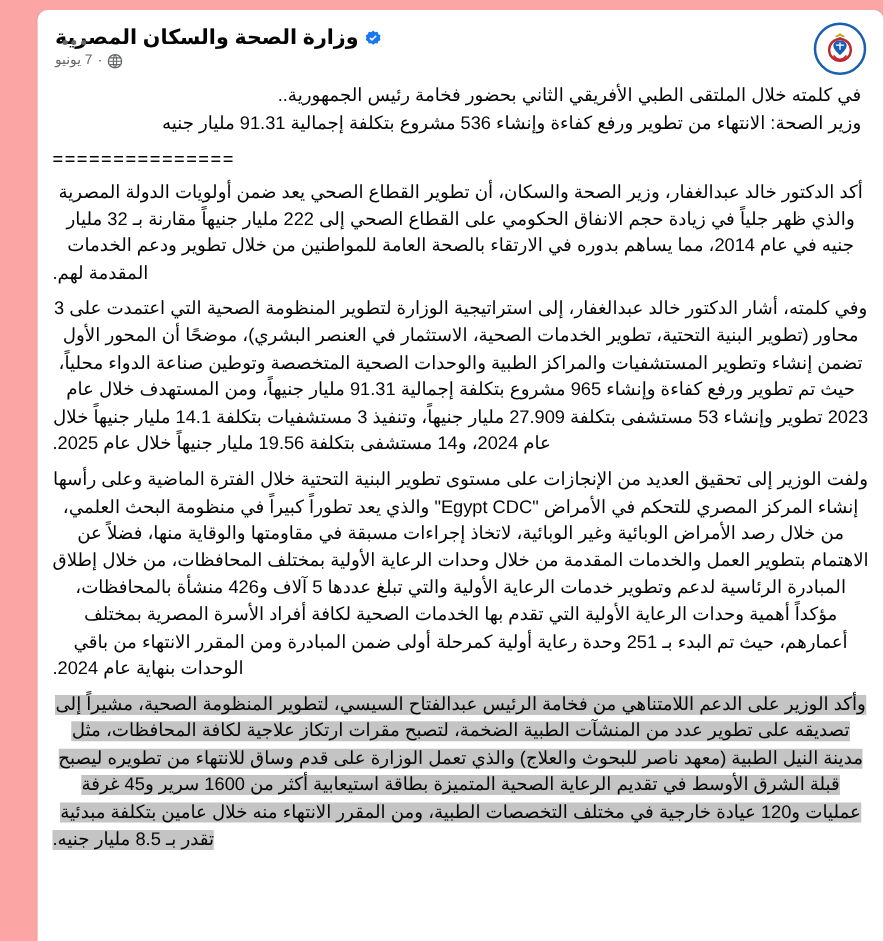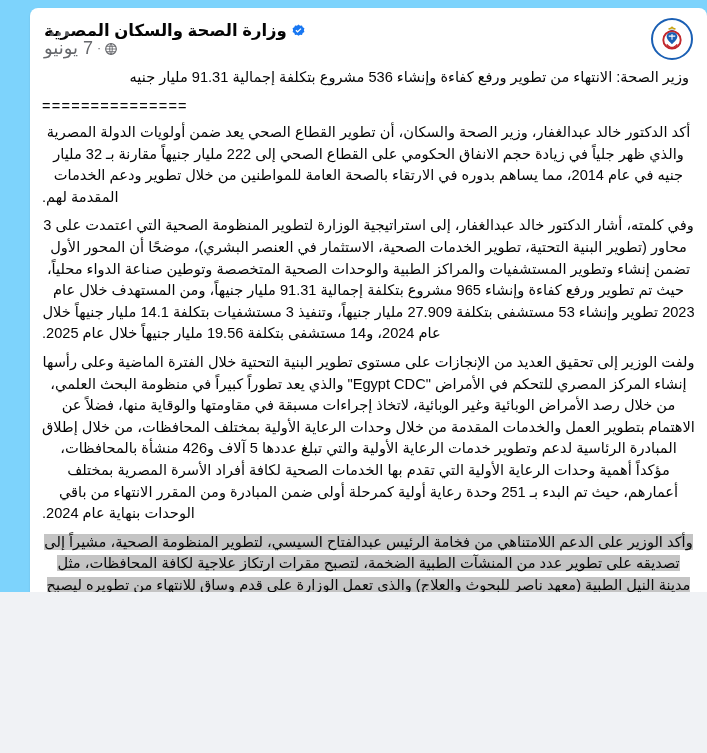--- a/index.html
+++ b/index.html
@@ -4,23 +4,23 @@
 <style>
   html, body {
     margin: 0;
     padding: 0;
     background: #f0f2f5;
     font-family: "Liberation Sans", "DejaVu Sans", sans-serif;
   }
   #screen {
     position: relative;
     width: 707px;
-    height: 592px;
+    height: 753px;
     overflow: hidden;
-    background: #7dd3fc;
+    background: #fca5a5;
   }
   .card {
     position: absolute;
     left: 30px;
     top: 8px;
     width: 677px;
     min-height: 760px;
     background: #ffffff;
     border-top-left-radius: 8px;
     border-top-right-radius: 8px;
@@ -78,21 +78,21 @@
   }
   .verified svg { display: block; }
   .meta-row {
     display: flex;
     flex-direction: row-reverse;
     align-items: center;
     gap: 4px;
     margin-top: 1px;
   }
   .meta-date {
-    font-size: 18px;
+    font-size: 11px;
     color: #65676b;
     line-height: 15px;
   }
   .meta-dot {
     font-size: 12.5px;
     color: #65676b;
     line-height: 15px;
   }
   .globe-icon { width: 12px; height: 12px; display:block; }
   .globe-icon svg { display:block; }
@@ -205,20 +205,21 @@
       <div class="menu-dots">
         <span></span>
         <span></span>
         <span></span>
       </div>
     </div>
 
     <div class="post-body">
 
       <div class="lead-block">
+        <span class="ln">في كلمته خلال الملتقى الطبي الأفريقي الثاني بحضور فخامة رئيس الجمهورية..</span>
         <span class="ln">وزير الصحة: الانتهاء من تطوير ورفع كفاءة وإنشاء 536 مشروع بتكلفة إجمالية 91.31 مليار جنيه</span>
       </div>
 
       <div class="sep">===============</div>
 
       <p class="para">أكد الدكتور خالد عبدالغفار، وزير الصحة والسكان، أن تطوير القطاع الصحي يعد ضمن أولويات الدولة المصرية والذي ظهر جلياً في زيادة حجم الانفاق الحكومي على القطاع الصحي إلى 222 مليار جنيهاً مقارنة بـ 32 مليار جنيه في عام 2014، مما يساهم بدوره في الارتقاء بالصحة العامة للمواطنين من خلال تطوير ودعم الخدمات المقدمة لهم.</p>
       <p class="para">وفي كلمته، أشار الدكتور خالد عبدالغفار، إلى استراتيجية الوزارة لتطوير المنظومة الصحية التي اعتمدت على 3 محاور (تطوير البنية التحتية، تطوير الخدمات الصحية، الاستثمار في العنصر البشري)، موضحًا أن المحور الأول تضمن إنشاء وتطوير المستشفيات والمراكز الطبية والوحدات الصحية المتخصصة وتوطين صناعة الدواء محلياً، حيث تم تطوير ورفع كفاءة وإنشاء 965 مشروع بتكلفة إجمالية 91.31 مليار جنيهاً، ومن المستهدف خلال عام 2023 تطوير وإنشاء 53 مستشفى بتكلفة 27.909 مليار جنيهاً، وتنفيذ 3 مستشفيات بتكلفة 14.1 مليار جنيهاً خلال عام 2024، و14 مستشفى بتكلفة 19.56 مليار جنيهاً خلال عام 2025.</p>
       <p class="para">ولفت الوزير إلى تحقيق العديد من الإنجازات على مستوى تطوير البنية التحتية خلال الفترة الماضية وعلى رأسها إنشاء المركز المصري للتحكم في الأمراض "Egypt CDC" والذي يعد تطوراً كبيراً في منظومة البحث العلمي، من خلال رصد الأمراض الوبائية وغير الوبائية، لاتخاذ إجراءات مسبقة في مقاومتها والوقاية منها، فضلاً عن الاهتمام بتطوير العمل والخدمات المقدمة من خلال وحدات الرعاية الأولية بمختلف المحافظات، من خلال إطلاق المبادرة الرئاسية لدعم وتطوير خدمات الرعاية الأولية والتي تبلغ عددها 5 آلاف و426 منشأة بالمحافظات، مؤكداً أهمية وحدات الرعاية الأولية التي تقدم بها الخدمات الصحية لكافة أفراد الأسرة المصرية بمختلف أعمارهم، حيث تم البدء بـ 251 وحدة رعاية أولية كمرحلة أولى ضمن المبادرة ومن المقرر الانتهاء من باقي الوحدات بنهاية عام 2024.</p>
       <p class="para last"><span class="hl">وأكد الوزير على الدعم اللامتناهي من فخامة الرئيس عبدالفتاح السيسي، لتطوير المنظومة الصحية، مشيراً إلى تصديقه على تطوير عدد من المنشآت الطبية الضخمة، لتصبح مقرات ارتكاز علاجية لكافة المحافظات، مثل مدينة النيل الطبية (معهد ناصر للبحوث والعلاج) والذي تعمل الوزارة على قدم وساق للانتهاء من تطويره ليصبح قبلة الشرق الأوسط في تقديم الرعاية الصحية المتميزة بطاقة استيعابية أكثر من 1600 سرير و45 غرفة عمليات و120 عيادة خارجية في مختلف التخصصات الطبية، ومن المقرر الانتهاء منه خلال عامين بتكلفة مبدئية تقدر بـ 8.5 مليار جنيه.</span></p>
 

